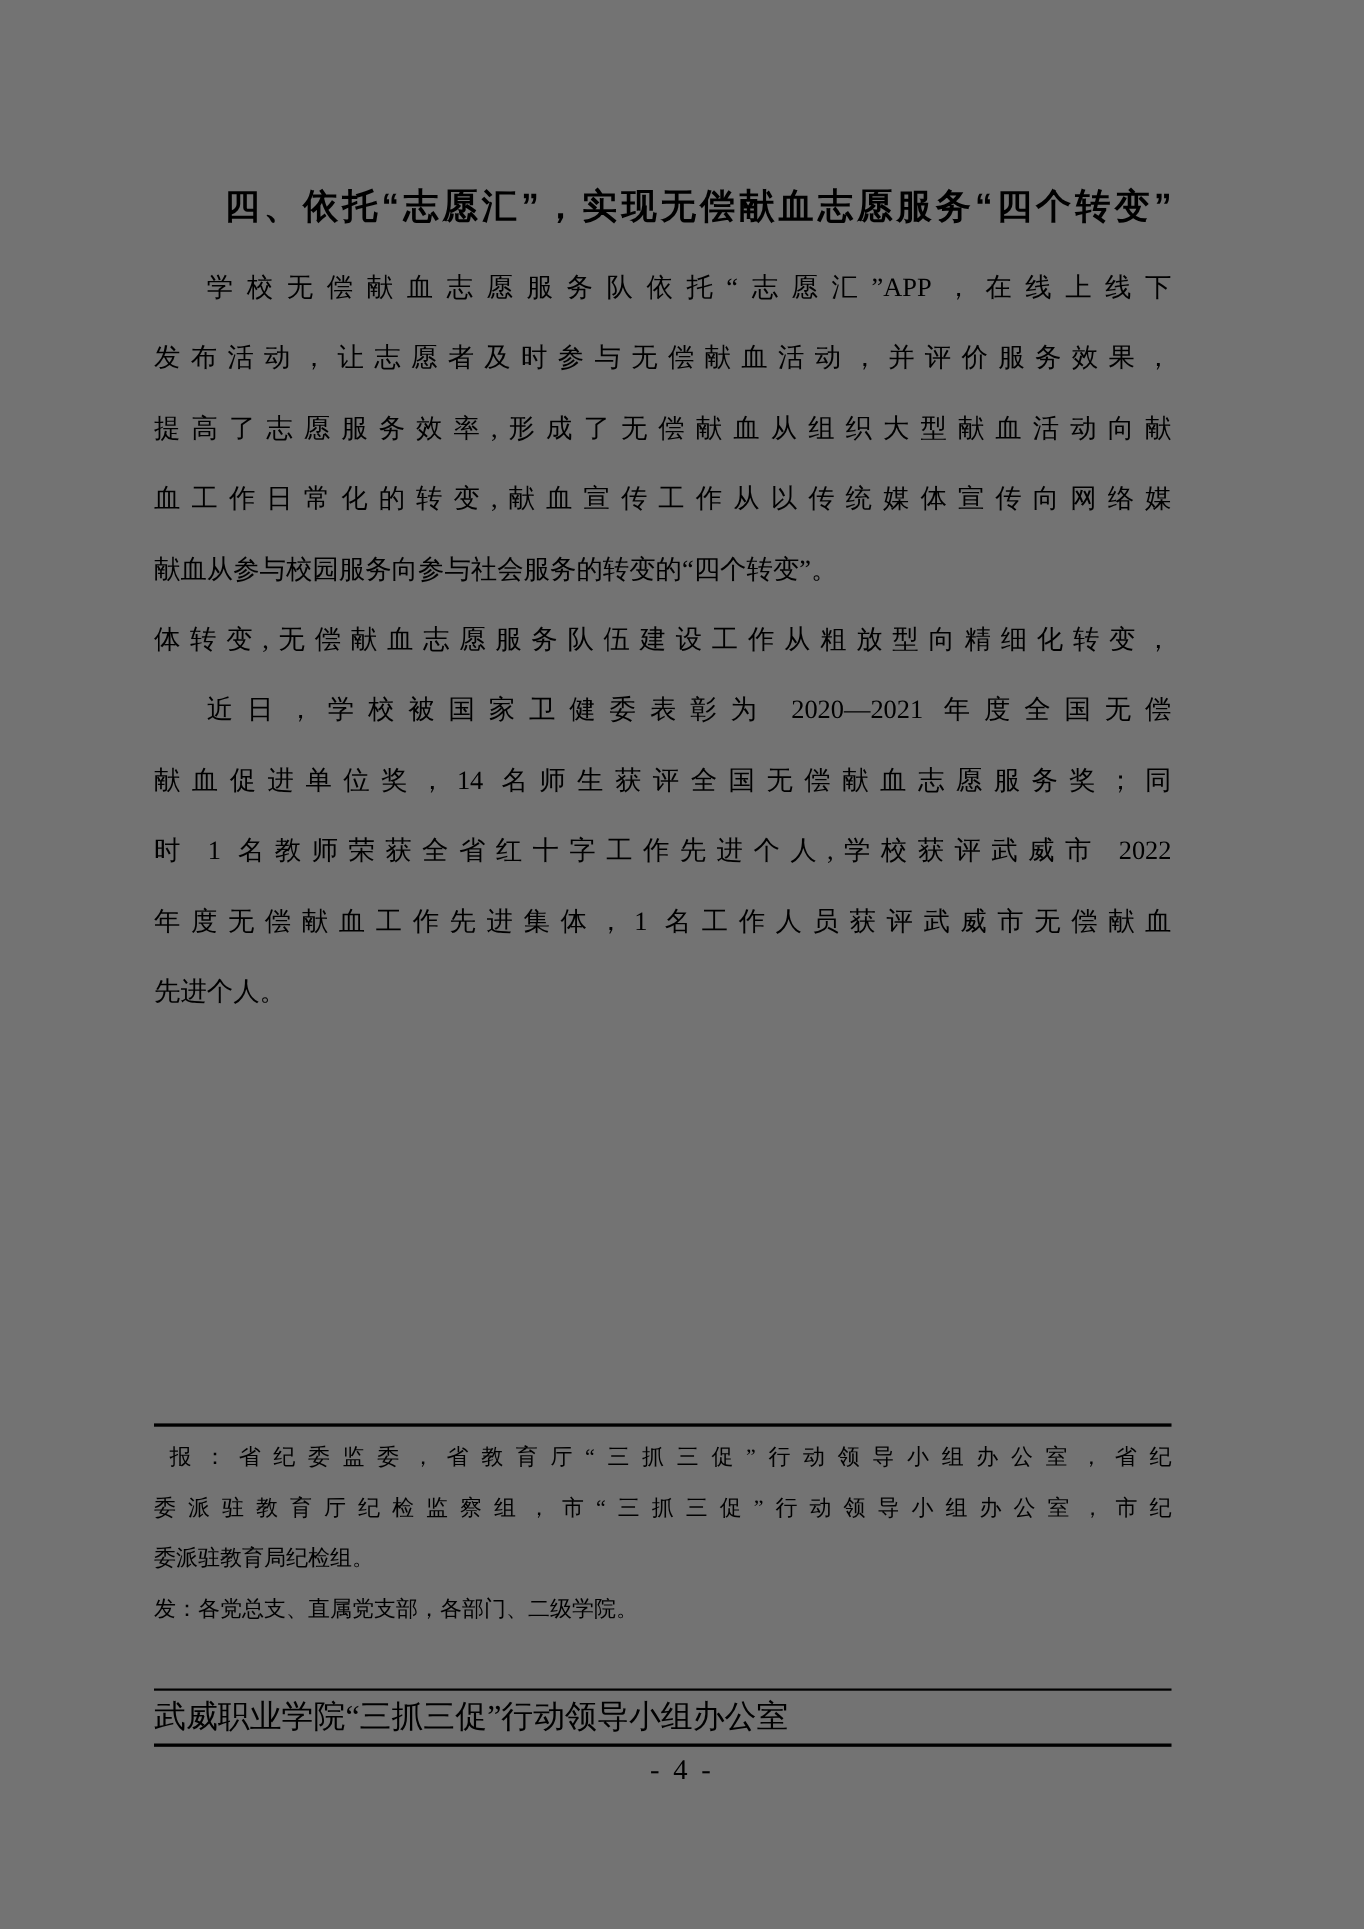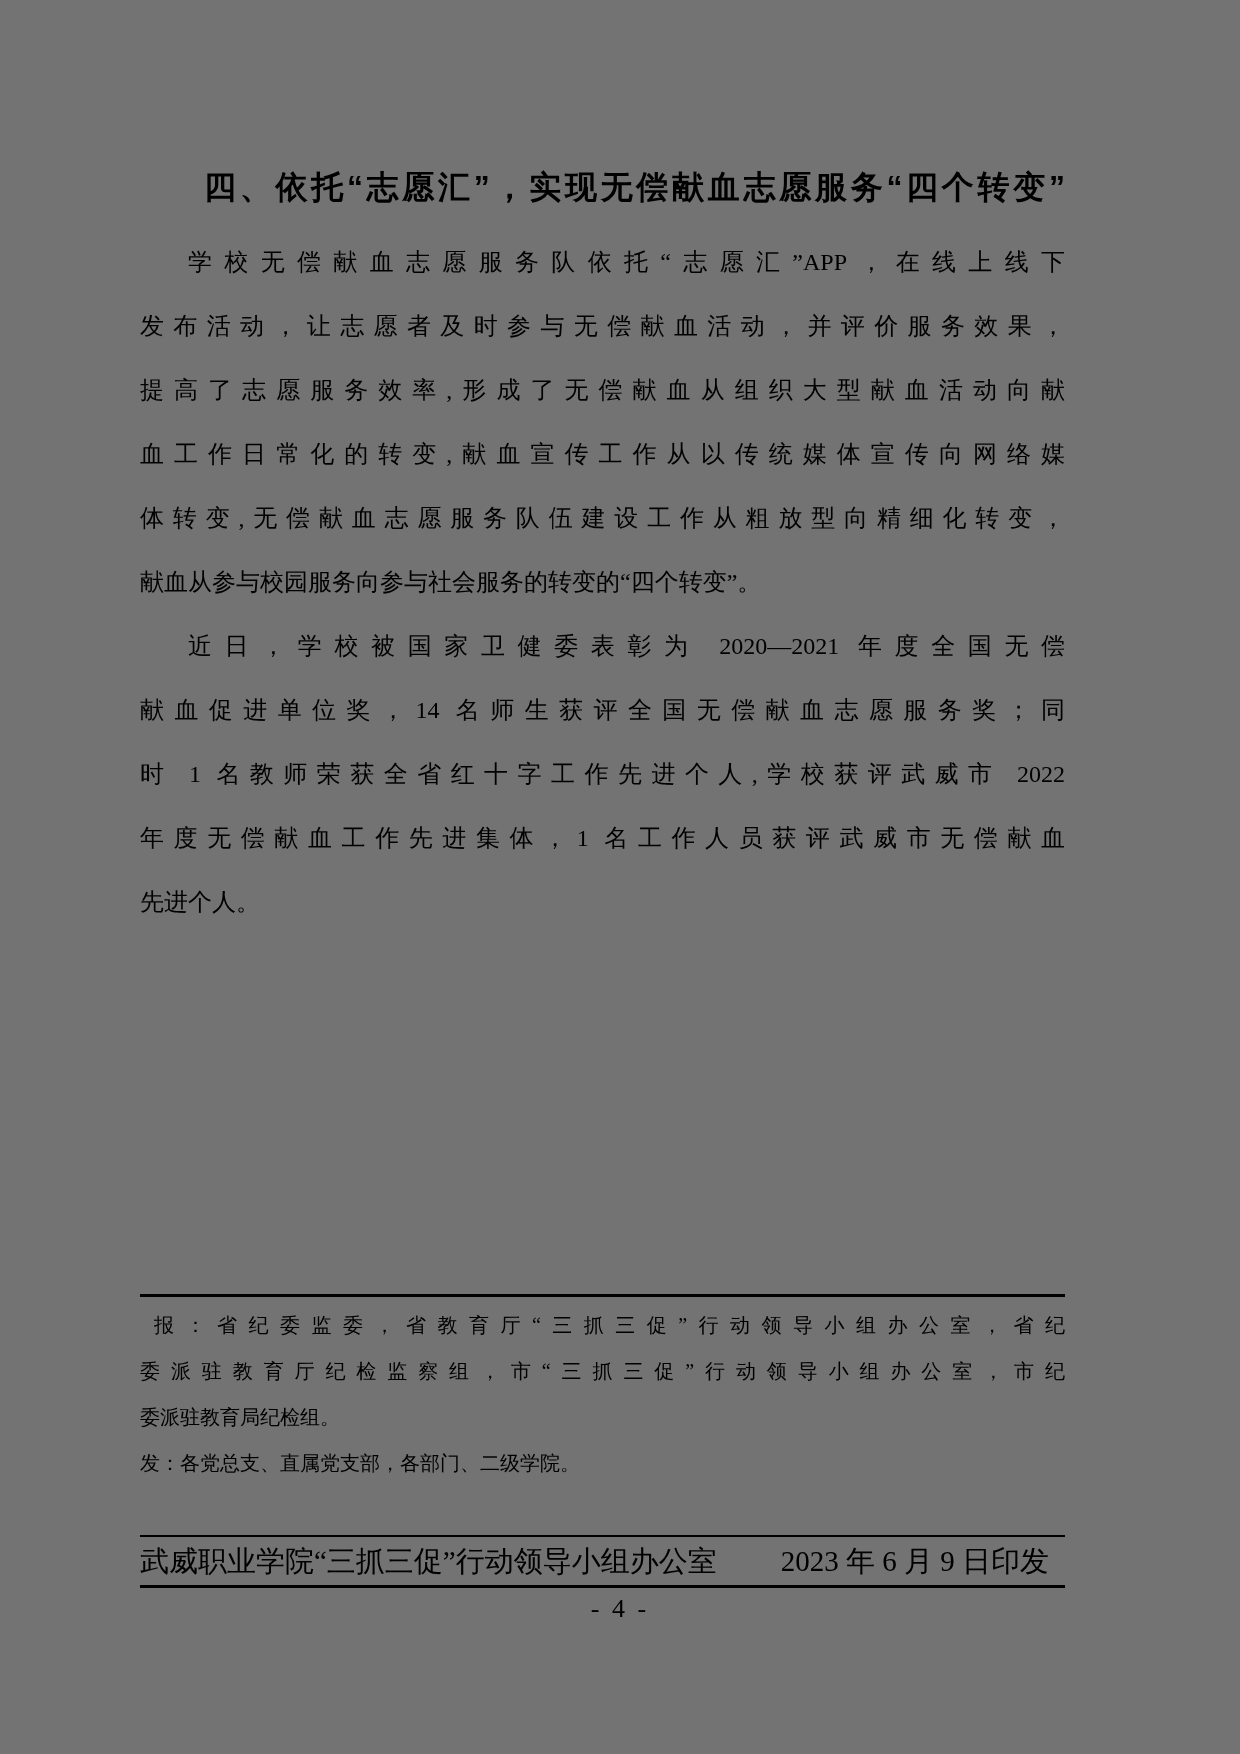--- a/index.html
+++ b/index.html
@@ -58,42 +58,41 @@
 
 <div class="page">
 
   <div class="heading">四、依托“志愿汇”，实现无偿献血志愿服务“四个转变”</div>
 
   <div class="body-text">
       <div class="bline indent">学校无偿献血志愿服务队依托“志愿汇”APP，在线上线下</div>
       <div class="bline">发布活动，让志愿者及时参与无偿献血活动，并评价服务效果，</div>
       <div class="bline">提高了志愿服务效率,形成了无偿献血从组织大型献血活动向献</div>
       <div class="bline">血工作日常化的转变,献血宣传工作从以传统媒体宣传向网络媒</div>
+      <div class="bline plast">献血从参与校园服务向参与社会服务的转变的“四个转变”。</div>
       <div class="bline">体转变,无偿献血志愿服务队伍建设工作从粗放型向精细化转变，</div>
-      <div class="bline plast">献血从参与校园服务向参与社会服务的转变的“四个转变”。</div>
       <div class="bline indent">近日，学校被国家卫健委表彰为 2020—2021 年度全国无偿</div>
       <div class="bline">献血促进单位奖，14 名师生获评全国无偿献血志愿服务奖；同</div>
       <div class="bline">时 1 名教师荣获全省红十字工作先进个人,学校获评武威市 2022</div>
       <div class="bline">年度无偿献血工作先进集体，1 名工作人员获评武威市无偿献血</div>
       <div class="bline plast">先进个人。</div>
     </div>
 
   <div class="rule rule-1"></div>
 
   <div class="distribution">
       <div class="nline nindent njust">报：省纪委监委，省教育厅“三抓三促”行动领导小组办公室，省纪</div>
       <div class="nline njust">委派驻教育厅纪检监察组，市“三抓三促”行动领导小组办公室，市纪</div>
       <div class="nline">委派驻教育局纪检组。</div>
       <div class="nline">发：各党总支、直属党支部，各部门、二级学院。</div>
     </div>
 
   <div class="rule rule-2"></div>
 
   <div class="colophon">
     <span class="issuer">武威职业学院“三抓三促”行动领导小组办公室</span>
-    <span class="date">2023 年 6 月 9 日印发</span>
   </div>
 
   <div class="rule rule-3"></div>
 
   <div class="page-number">- 4 -</div>
 
 </div>
 
 </body></html>

